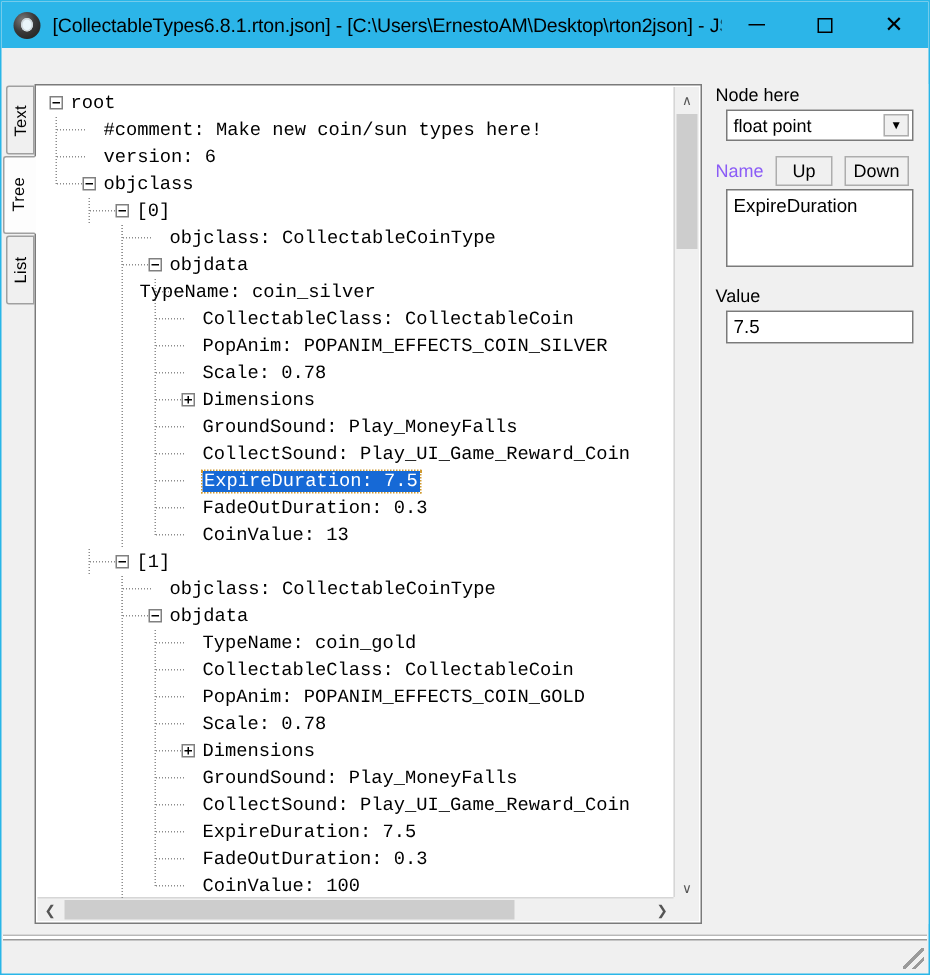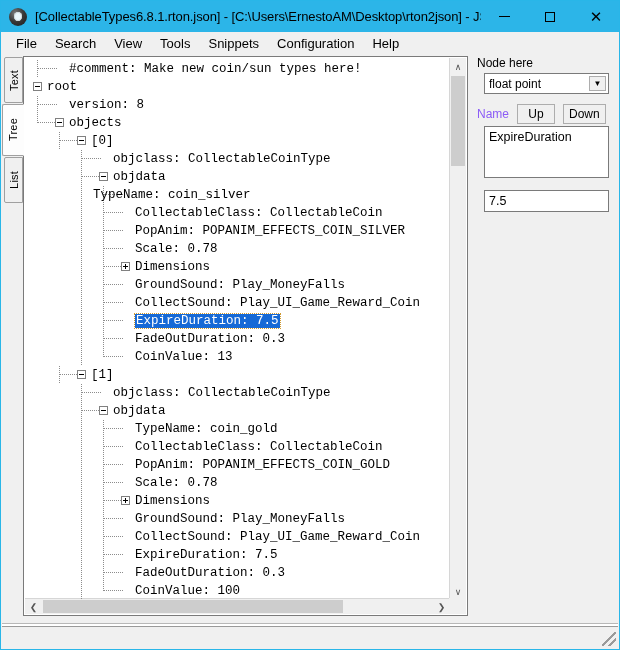--- a/index.html
+++ b/index.html
@@ -331,49 +331,40 @@
         </div>
       <div class="win-btn">
           <span class="glyph-max"></span>
         </div>
       <div class="win-btn">
           <span class="glyph-close">✕</span>
         </div>
     </div>
   </div>
 
-  <div class="menubar">
-    <div class="menu-item">File</div>
-    <div class="menu-item">Search</div>
-    <div class="menu-item">View</div>
-    <div class="menu-item">Tools</div>
-    <div class="menu-item">Snippets</div>
-    <div class="menu-item">Configuration</div>
-    <div class="menu-item">Help</div>
-  </div>
 
   <div class="vtabs">
     <div class="vtab vtab-text">
       <span>Text</span>
     </div>
     <div class="vtab vtab-tree">
       <span>Tree</span>
     </div>
     <div class="vtab vtab-list">
       <span>List</span>
     </div>
   </div>
 
   <div class="treepanel">
     <div class="tree-clip">
       <div class="tree" id="tree-root">
+          <div class="row"><span class="exp" style="left: 4px;"></span><span class="lbl" style="margin-left: 18px;">root</span></div>
           <div class="row"><span class="guide" style="left: 8px;"></span><span class="tee" style="left: 9px; width: 20px;"></span><span class="lbl" style="margin-left: 40px;">#comment: Make new coin/sun types here!</span></div>
-          <div class="row"><span class="exp" style="left: 4px;"></span><span class="lbl" style="margin-left: 18px;">root</span></div>
-          <div class="row"><span class="guide" style="left: 8px;"></span><span class="tee" style="left: 9px; width: 20px;"></span><span class="lbl" style="margin-left: 40px;">version: 8</span></div>
-          <div class="row"><span class="elbow" style="left: 8px;"></span><span class="tee" style="left: 9px; width: 20px;"></span><span class="exp" style="left: 26px;"></span><span class="lbl" style="margin-left: 40px;">objects</span></div>
+          <div class="row"><span class="guide" style="left: 8px;"></span><span class="tee" style="left: 9px; width: 20px;"></span><span class="lbl" style="margin-left: 40px;">version: 6</span></div>
+          <div class="row"><span class="elbow" style="left: 8px;"></span><span class="tee" style="left: 9px; width: 20px;"></span><span class="exp" style="left: 26px;"></span><span class="lbl" style="margin-left: 40px;">objclass</span></div>
           <div class="row"><span class="guide" style="left: 30px;"></span><span class="tee" style="left: 31px; width: 20px;"></span><span class="exp" style="left: 48px;"></span><span class="lbl" style="margin-left: 62px;">[0]</span></div>
           <div class="row"><span class="guide" style="left: 52px;"></span><span class="guide" style="left: 52px;"></span><span class="tee" style="left: 53px; width: 20px;"></span><span class="lbl" style="margin-left: 84px;">objclass: CollectableCoinType</span></div>
           <div class="row"><span class="guide" style="left: 52px;"></span><span class="elbow" style="left: 52px;"></span><span class="tee" style="left: 53px; width: 20px;"></span><span class="exp" style="left: 70px;"></span><span class="lbl" style="margin-left: 84px;">objdata</span></div>
           <div class="row"><span class="guide" style="left: 52px;"></span><span class="guide" style="left: 74px;"></span><span class="tee" style="left: 75px; width: 20px;"></span><span class="lbl" style="margin-left: 64px;">TypeName: coin_silver</span></div>
           <div class="row"><span class="guide" style="left: 52px;"></span><span class="guide" style="left: 74px;"></span><span class="tee" style="left: 75px; width: 20px;"></span><span class="lbl" style="margin-left: 106px;">CollectableClass: CollectableCoin</span></div>
           <div class="row"><span class="guide" style="left: 52px;"></span><span class="guide" style="left: 74px;"></span><span class="tee" style="left: 75px; width: 20px;"></span><span class="lbl" style="margin-left: 106px;">PopAnim: POPANIM_EFFECTS_COIN_SILVER</span></div>
           <div class="row"><span class="guide" style="left: 52px;"></span><span class="guide" style="left: 74px;"></span><span class="tee" style="left: 75px; width: 20px;"></span><span class="lbl" style="margin-left: 106px;">Scale: 0.78</span></div>
           <div class="row"><span class="guide" style="left: 52px;"></span><span class="guide" style="left: 74px;"></span><span class="tee" style="left: 75px; width: 20px;"></span><span class="exp plus" style="left: 92px;"></span><span class="lbl" style="margin-left: 106px;">Dimensions</span></div>
           <div class="row"><span class="guide" style="left: 52px;"></span><span class="guide" style="left: 74px;"></span><span class="tee" style="left: 75px; width: 20px;"></span><span class="lbl" style="margin-left: 106px;">GroundSound: Play_MoneyFalls</span></div>
           <div class="row"><span class="guide" style="left: 52px;"></span><span class="guide" style="left: 74px;"></span><span class="tee" style="left: 75px; width: 20px;"></span><span class="lbl" style="margin-left: 106px;">CollectSound: Play_UI_Game_Reward_Coin</span></div>
@@ -418,20 +409,21 @@
     </div>
 
     <div class="namerow">
       <span class="cap">Name</span>
       <div class="btn">Up</div>
       <div class="btn">Down</div>
     </div>
     <div class="prop-field field-name">ExpireDuration</div>
 
     <div class="spacer10"></div>
+    <div class="prop-label">Value</div>
     <div class="prop-field field-value">7.5</div>
   </div>
 
   <div class="sep-line"></div>
   <div class="statusbar">
     <div class="grip"></div>
   </div>
 
 </div>
 

